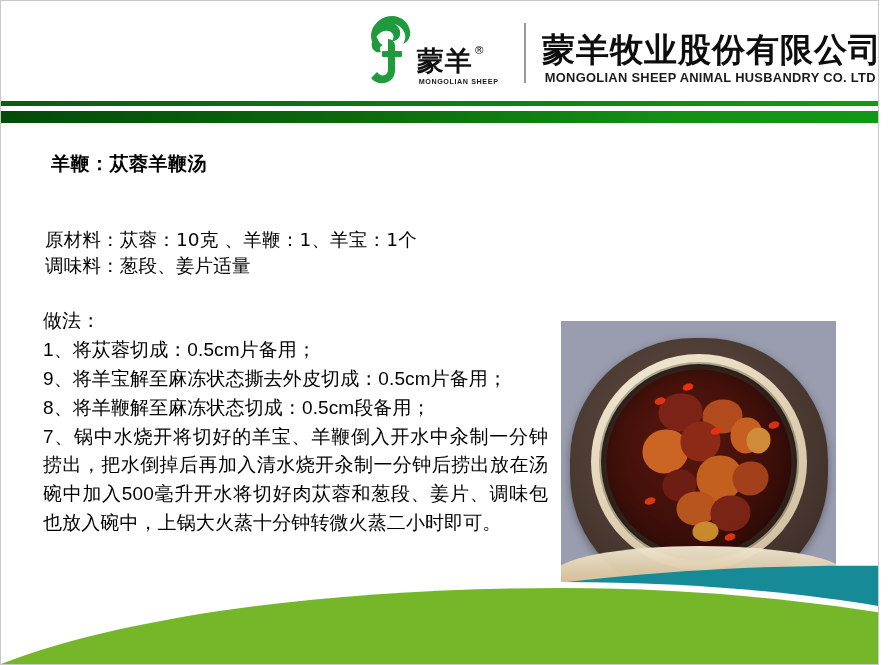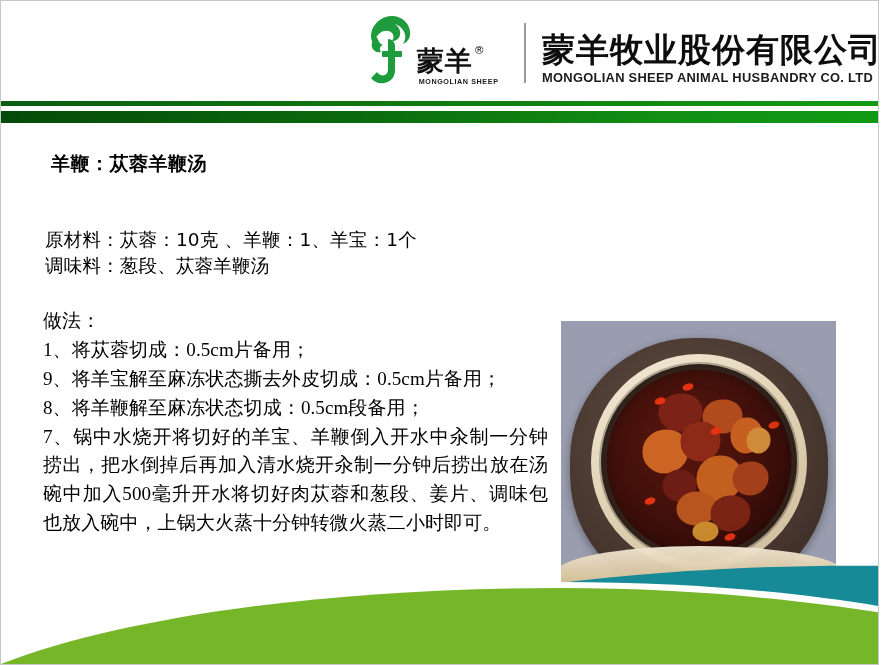--- a/index.html
+++ b/index.html
@@ -80,20 +80,21 @@
   }
   .divider-rule {
     width: 2px;
     height: 60px;
     background: #9a9a9a;
     margin: 0 6px 4px 14px;
     flex: none;
   }
   .company-block {
     padding-bottom: 2px;
+    text-align: center;
   }
   .company-cn {
     font-family: "DejaVu Sans", sans-serif;
     font-size: 33px;
     font-weight: bold;
     color: #0d0d0d;
     line-height: 1.08;
     letter-spacing: 1px;
     white-space: nowrap;
   }
@@ -145,21 +146,21 @@
     line-height: 1.42;
     letter-spacing: 0.2px;
   }
   .ingredients div { white-space: nowrap; }
 
   .method {
     position: absolute;
     left: 42px;
     top: 306px;
     width: 505px;
-    font-family: Liberation Serif, serif;
+    font-family: Liberation Sans, sans-serif;
     font-size: 19px;
     color: #000000;
     line-height: 1.52;
     letter-spacing: 0.1px;
     text-align: justify;
   }
   .method .step-head { white-space: nowrap; }
   .method .step { margin: 0; }
 
   
@@ -313,21 +314,21 @@
     </div>
   </div>
 
   <div class="rule-thin"></div>
   <div class="rule-thick"></div>
 
   <div class="recipe-title">羊鞭：苁蓉羊鞭汤</div>
 
   <div class="ingredients">
     <div>原材料：苁蓉：10克 、羊鞭：1、羊宝：1个</div>
-    <div>调味料：葱段、苁蓉羊鞭汤</div>
+    <div>调味料：葱段、姜片适量</div>
   </div>
 
   <div class="method">
     <p class="step step-head">做法：</p>
     <p class="step step-head">1、将苁蓉切成：0.5cm片备用；</p>
     <p class="step">9、将羊宝解至麻冻状态撕去外皮切成：0.5cm片备用；</p>
     <p class="step step-head">8、将羊鞭解至麻冻状态切成：0.5cm段备用；</p>
     <p class="step">7、锅中水烧开将切好的羊宝、羊鞭倒入开水中汆制一分钟捞出，把水倒掉后再加入清水烧开汆制一分钟后捞出放在汤碗中加入500毫升开水将切好肉苁蓉和葱段、姜片、调味包也放入碗中，上锅大火蒸十分钟转微火蒸二小时即可。</p>
   </div>
 

